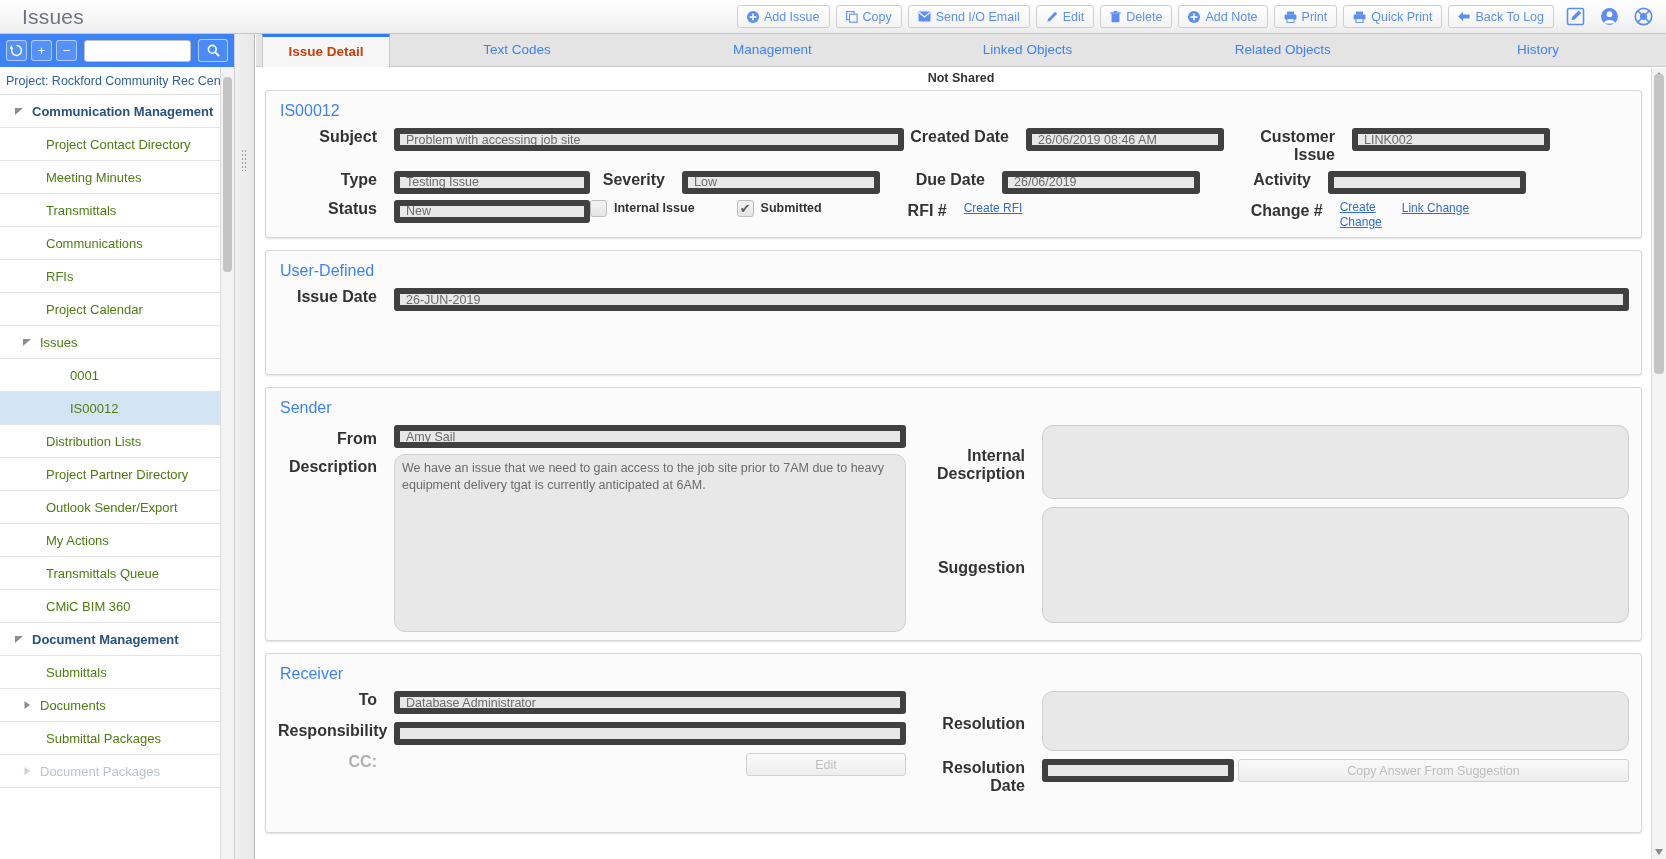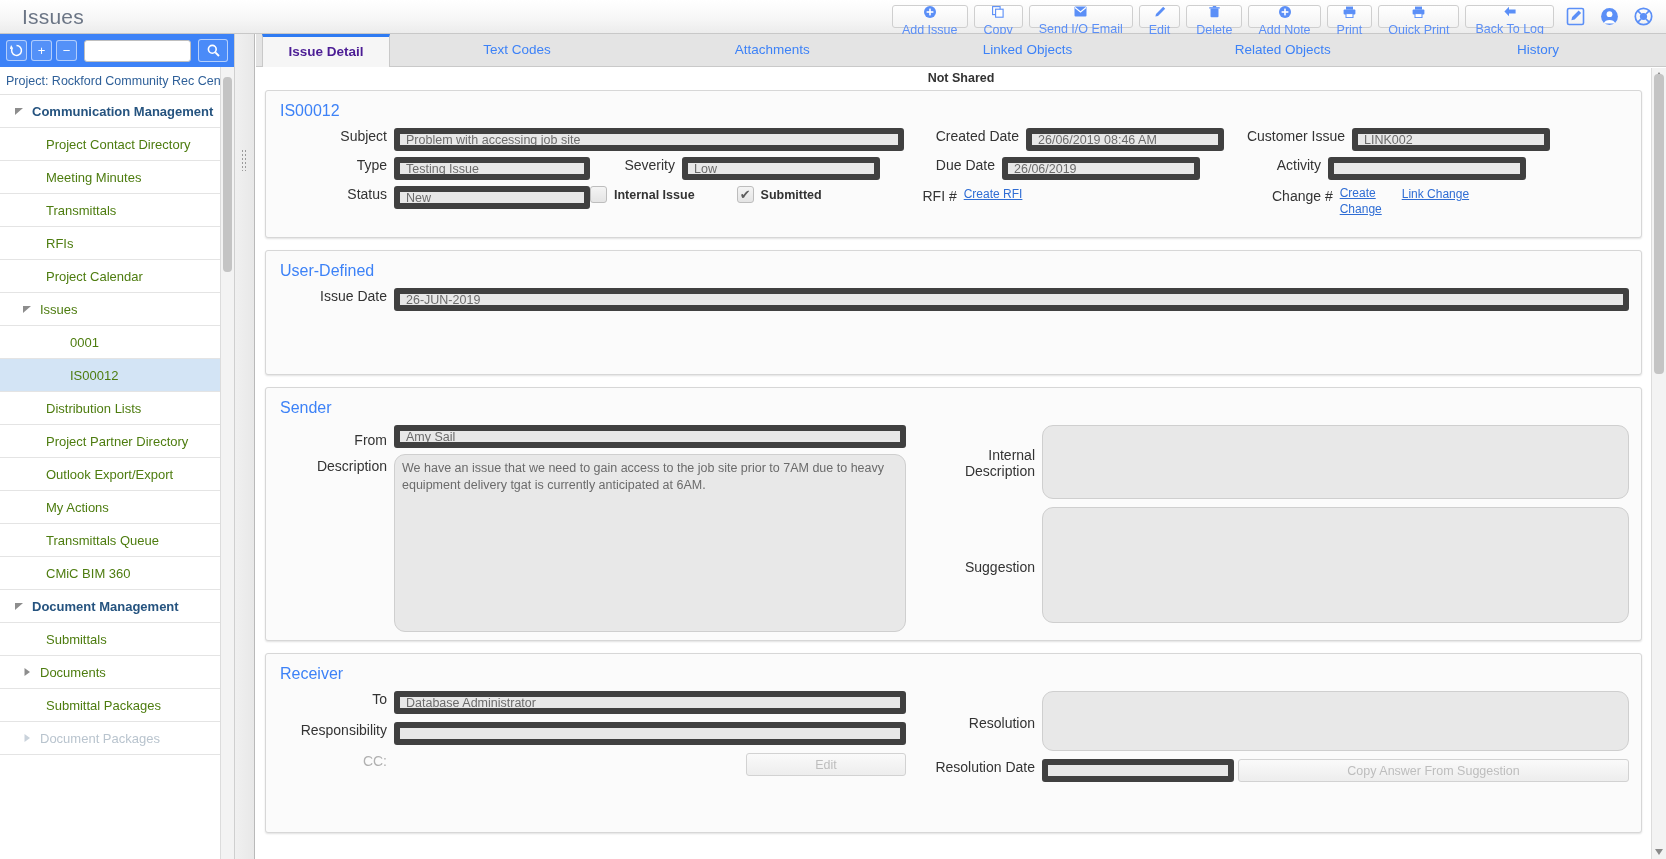--- a/index.html
+++ b/index.html
@@ -29,21 +29,20 @@
   .header-actions {
     margin-left: auto; display: flex; align-items: center; gap: 6px; padding-right: 10px;
   }
   .btn {
     display: inline-flex; align-items: center; gap: 5px;
     height: 23px; padding: 0 9px;
     border: 1px solid #cfcfcf; border-radius: 3px;
     background: linear-gradient(to bottom, #ffffff, #f3f3f3);
     color: #5b8ff7; font-size: 12.5px; white-space: nowrap;
     cursor: pointer;
-    flex-direction: column;
   }
   .btn svg { display: block; }
   .icon-btn {
     width: 26px; height: 24px; display: inline-flex; align-items: center; justify-content: center;
     background: transparent; border: none; cursor: pointer; color: #5b8ff7;
     margin-left: 2px;
   }
   
   .sidebar {
     position: absolute; left: 0; top: 34px; width: 235px; bottom: 0;
@@ -127,21 +126,21 @@
   .tab {
     height: 33px; line-height: 33px; text-align: center;
     color: #3d82f7; font-size: 13.5px; cursor: pointer;
     background: transparent; flex: 1 1 0; border-right: 1px solid transparent;
   }
   .tab.active {
     background: #f6f6f6;
     border-top: 3px solid #2f7bf2;
     border-left: 1px solid #c9c9c9; border-right: 1px solid #c9c9c9;
     line-height: 30px;
-    font-weight: bold; color: #4c1d95;
+    font-weight: bold; color: #c2410c;
     flex: 0 0 128px;
     margin-bottom: -1px;
   }
   .shared-note {
     text-align: center; font-size: 12.5px; color: #333; font-weight: bold;
     padding: 4px 0 3px 0;
     background: #fff;
   }
   .scroll-body {
     position: absolute; left: 0; right: 15px; top: 56px; bottom: 0;
@@ -170,22 +169,22 @@
     box-shadow: 0 1px 2px rgba(0,0,0,.12);
     margin-bottom: 12px;
     padding: 9px 12px 10px 12px;
     position: relative;
   }
   .panel-title {
     color: #3d82f7; font-size: 16px; margin: 2px 0 8px 2px; font-weight: 400;
   }
   .row { display: flex; align-items: flex-start; }
   .lbl {
-    font-size: 14px; color: #333; font-weight: normal;
-    text-align: right; padding-right: 7px; flex: none;
+    font-size: 16px; color: #333; font-weight: bold;
+    text-align: right; padding-right: 17px; flex: none;
     line-height: 1.15;
   }
   .inp {
     background: #e8e8e8; border: 6px solid #404040; border-radius: 3px;
     height: 23px; font-size: 12.5px; color: #6b6b6b;
     padding: 0 6px; display: flex; align-items: center;
     overflow: hidden; white-space: nowrap;
   }
   .inp.blank { color: transparent; }
   .ta {
@@ -364,20 +363,23 @@
       <div class="sb-item lvl1">
         <span>Project Contact Directory</span>
       </div>
       <div class="sb-item lvl1">
         <span>Meeting Minutes</span>
       </div>
       <div class="sb-item lvl1">
         <span>Transmittals</span>
       </div>
       <div class="sb-item lvl1">
+        <span>Communications</span>
+      </div>
+      <div class="sb-item lvl1">
         <span>RFIs</span>
       </div>
       <div class="sb-item lvl1">
         <span>Project Calendar</span>
       </div>
       <div class="sb-item lvl2">
         <span class="caret"><svg width="10" height="10" viewBox="0 0 10 10">
             <path d="M1 2 L9 2 L1 9z" fill="#8d8d8d"></path>
           </svg></span>
         <span>Issues</span>
@@ -388,21 +390,21 @@
       <div class="sb-item lvl3 selected">
         <span>IS00012</span>
       </div>
       <div class="sb-item lvl1">
         <span>Distribution Lists</span>
       </div>
       <div class="sb-item lvl1">
         <span>Project Partner Directory</span>
       </div>
       <div class="sb-item lvl1">
-        <span>Outlook Export/Export</span>
+        <span>Outlook Sender/Export</span>
       </div>
       <div class="sb-item lvl1">
         <span>My Actions</span>
       </div>
       <div class="sb-item lvl1">
         <span>Transmittals Queue</span>
       </div>
       <div class="sb-item lvl1">
         <span>CMiC BIM 360</span>
       </div>
@@ -438,21 +440,21 @@
 
 <div class="splitter">
   <div class="grip"></div>
 </div>
 
 <div class="main">
 
   <div class="tabstrip" id="tabstrip">
       <div class="tab active">Issue Detail</div>
       <div class="tab">Text Codes</div>
-      <div class="tab">Attachments</div>
+      <div class="tab">Management</div>
       <div class="tab">Linked Objects</div>
       <div class="tab">Related Objects</div>
       <div class="tab">History</div>
     </div>
 
   <div class="shared-note">Not Shared</div>
 
   <div class="scroll-body">
 
     <div class="panel" style="height:148px;">

